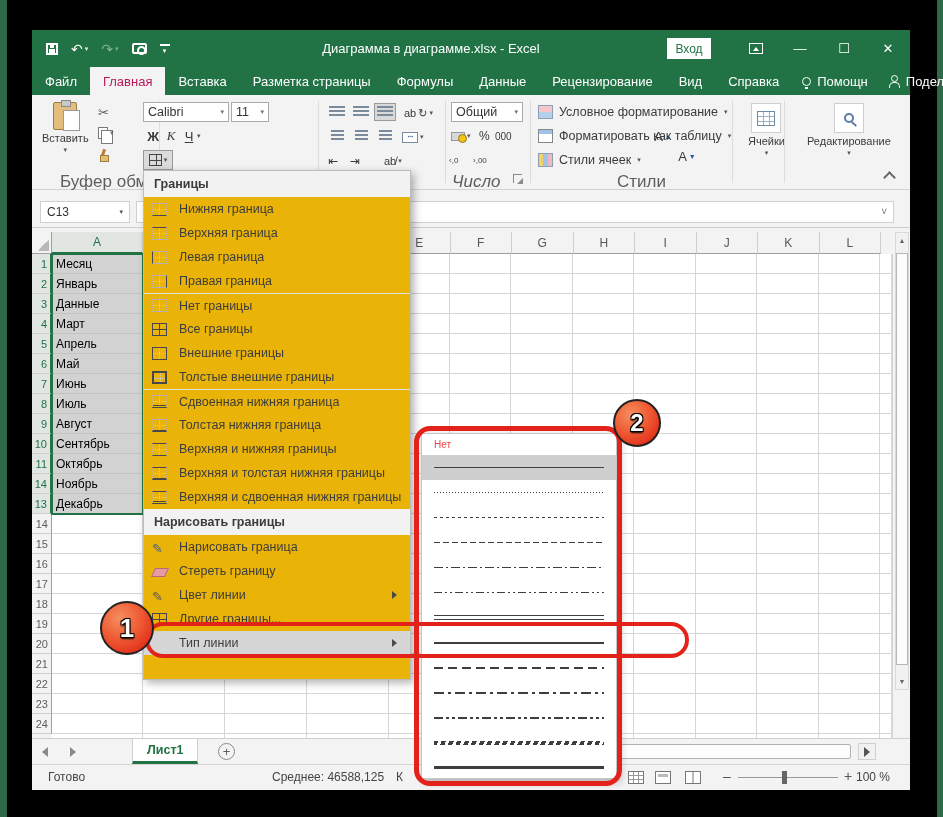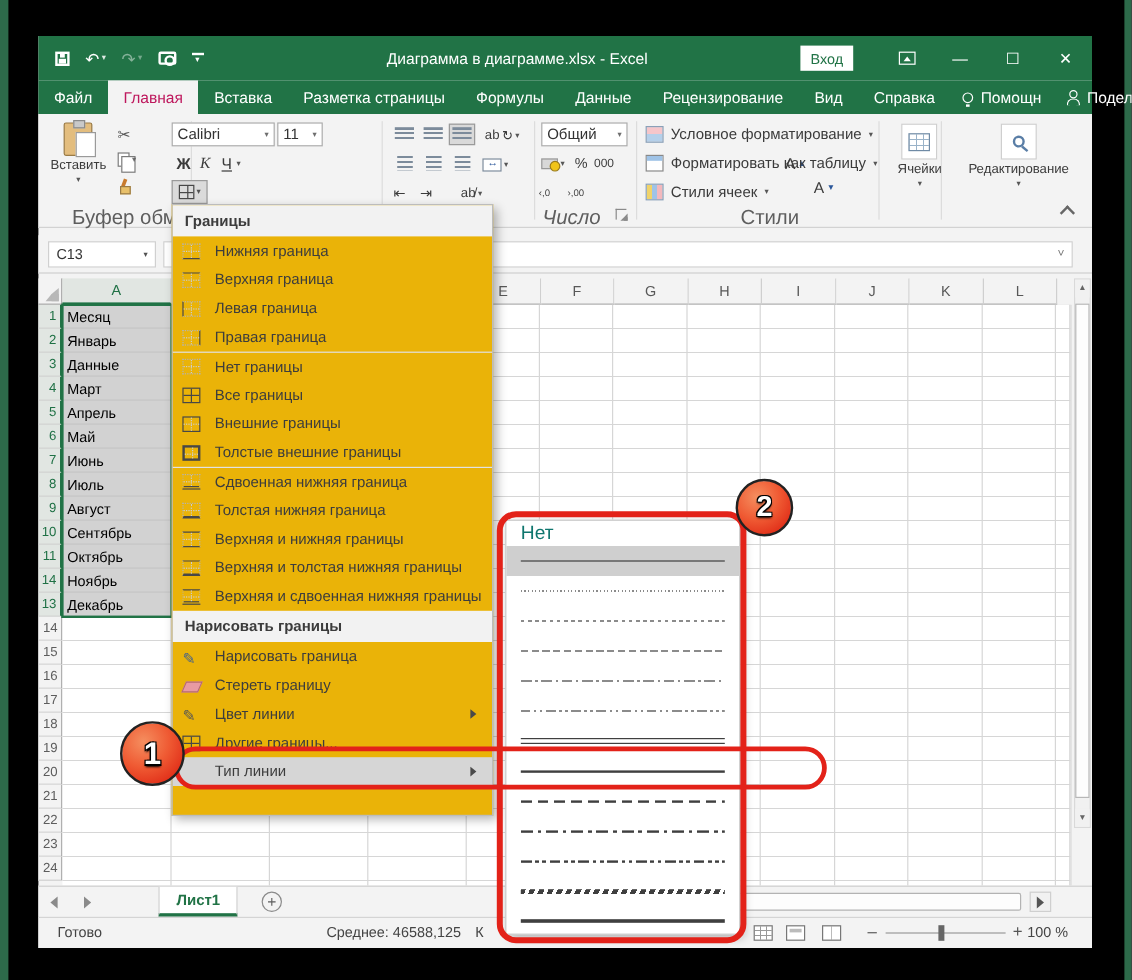--- a/index.html
+++ b/index.html
@@ -168,21 +168,21 @@
   .ic-top-thick-bottom { border-top:1px solid #474747; border-bottom:2px solid #474747; }
   .ic-top-double-bottom { border-top:1px solid #474747; border-bottom:3px double #474747; }
   .ic-pencil, .ic-grid-pencil, .ic-eraser, .ic-line-color, .ic-blank { border:none; }
   .ic-pencil::before, .ic-grid-pencil::before { content:"✎"; border:none !important; position:static; font-size:13px; color:#44628c; }
   .ic-pencil::after, .ic-grid-pencil::after, .ic-eraser::after, .ic-line-color::after, .ic-blank::before, .ic-blank::after { border:none !important; content:none !important; }
   .ic-eraser::before { content:""; border:none !important; position:absolute; left:1px; top:3px; width:12px; height:7px; background:#e89aa2; border:1px solid #b56a72 !important; transform:skewX(-24deg); }
   .ic-line-color::before { content:"✎"; border:none !important; position:static; font-size:13px; color:#555; }
 
   
   .submenu { position:absolute; left:389px; top:403px; width:196px; height:346px; background:#fff; border:1px solid #c6c6c6; box-shadow:3px 3px 8px rgba(0,0,0,.3); z-index:45; }
-  .sm-head { height:21px; font-size:16px; color:#0f766e; display:flex; align-items:center; padding-left:12px; }
+  .sm-head { height:21px; font-size:10px; color:#ef4444; display:flex; align-items:center; padding-left:12px; }
   .ls-row { height:25px; display:flex; align-items:center; padding:0 12px; }
   .ls-row.sel { background:#cfcfcf; }
   .ln { width:100%; }
   .ln-thin { height:1px; background:#3f3f3f; }
   .ln-dot-fine { height:1px; background:repeating-linear-gradient(90deg,#3f3f3f 0 1px,transparent 1px 3px); }
   .ln-dot { height:1px; background:repeating-linear-gradient(90deg,#3f3f3f 0 3px,transparent 3px 6px); }
   .ln-dash { height:1px; background:repeating-linear-gradient(90deg,#3f3f3f 0 6px,transparent 6px 9px); }
   .ln-dash-dot { height:1px; background:repeating-linear-gradient(90deg,#3f3f3f 0 9px,transparent 9px 12px,#3f3f3f 12px 14px,transparent 14px 17px); }
   .ln-dash-dot-dot { height:1px; background:repeating-linear-gradient(90deg,#3f3f3f 0 8px,transparent 8px 11px,#3f3f3f 11px 13px,transparent 13px 16px,#3f3f3f 16px 18px,transparent 18px 21px); }
   .ln-double { height:5px; border-top:1px solid #3f3f3f; border-bottom:1px solid #3f3f3f; }

